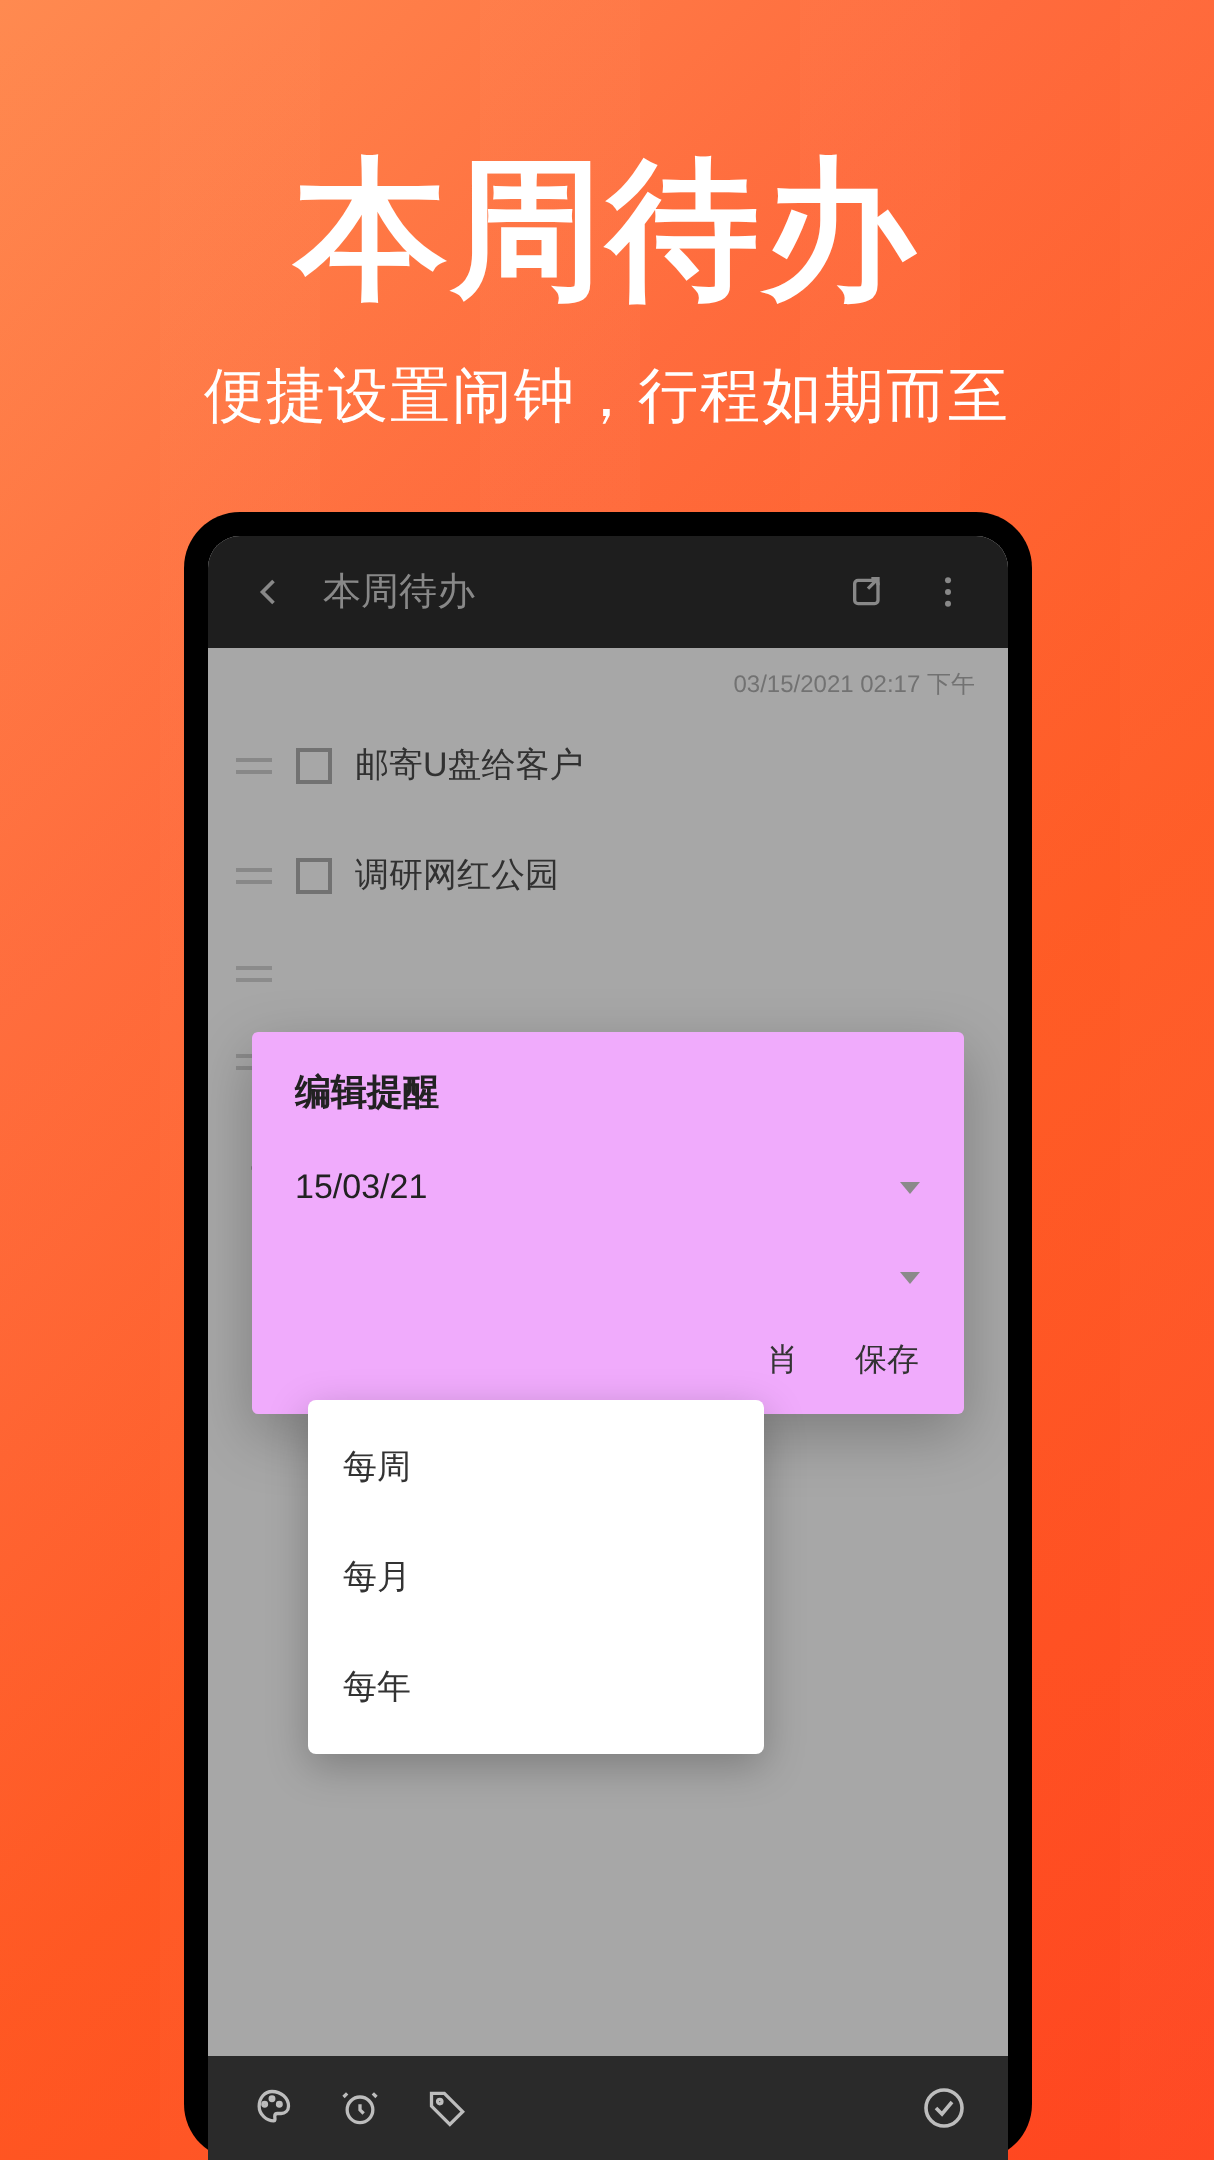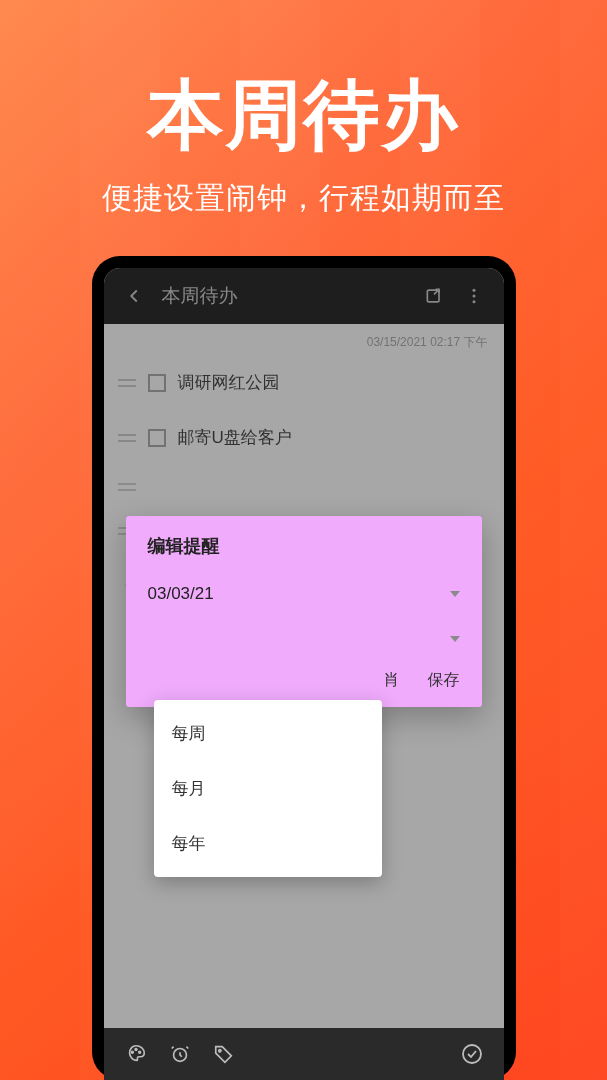--- a/index.html
+++ b/index.html
@@ -201,30 +201,30 @@
     </div>
 
     <div class="timestamp">03/15/2021 02:17 下午</div>
 
     <div class="todo-item">
       <div class="drag">
           <span></span>
           <span></span>
         </div>
       <div class="chk"></div>
+      <div class="todo-text">邮寄U盘给客户</div>
+    </div>
+
+    <div class="todo-item">
+      <div class="drag">
+          <span></span>
+          <span></span>
+        </div>
+      <div class="chk"></div>
       <div class="todo-text">调研网红公园</div>
-    </div>
-
-    <div class="todo-item">
-      <div class="drag">
-          <span></span>
-          <span></span>
-        </div>
-      <div class="chk"></div>
-      <div class="todo-text">邮寄U盘给客户</div>
     </div>
 
     <div class="todo-item" style="opacity:.9">
       <div class="drag">
           <span></span>
           <span></span>
         </div>
     </div>
     <div class="todo-item" style="opacity:.9">
       <div class="drag">
@@ -234,21 +234,21 @@
     </div>
     <div class="add-row">
       <div class="plus">+</div>
     </div>
 
     <div class="dim-overlay"></div>
 
     <div class="dialog">
       <h3>编辑提醒</h3>
       <div class="field">
-        <span>03/03/21</span>
+        <span>15/03/21</span>
         <span class="caret"></span>
       </div>
       <div class="field">
         <span></span>
         <span class="caret"></span>
       </div>
       <div class="dialog-actions">
         <span>肖</span>
         <span>保存</span>
       </div>

